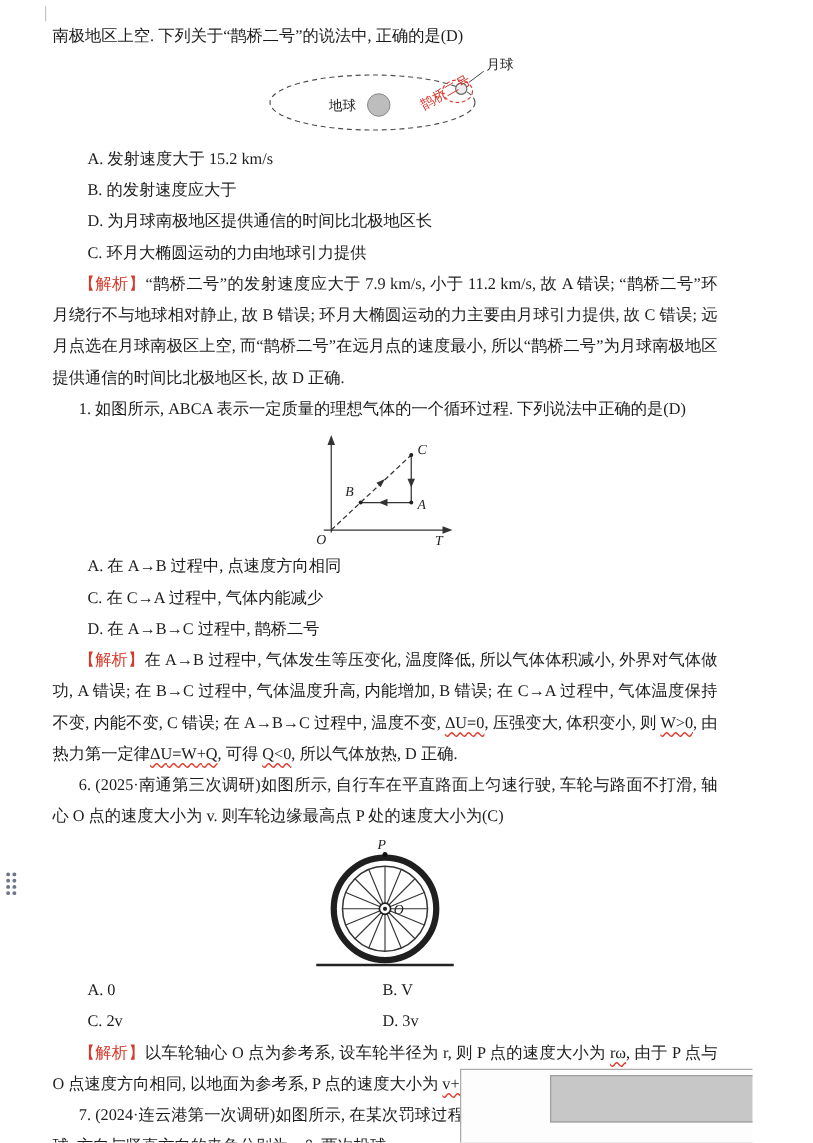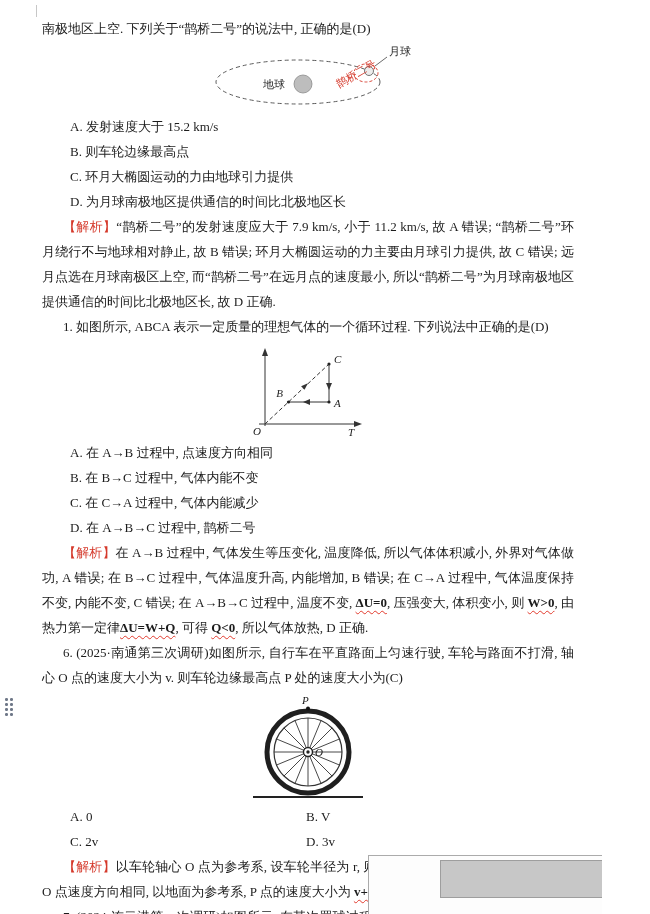--- a/index.html
+++ b/index.html
@@ -6,21 +6,21 @@
   html,body { width:650px; height:914px; }
   body { background:#ffffff; font-family:"Liberation Serif","DejaVu Serif",serif; }
   .page { position:relative; width:602px; height:914px; background:#ffffff; overflow:hidden; color:#1c1c1c; }
   .content { padding:16px 28px 0 42px; font-size:13px; line-height:25px; }
   .para { text-align:justify; }
   .indent { text-indent:21px; }
   .options { }
   .option { padding-left:28px; white-space:nowrap; }
   .two-col { display:grid; grid-template-columns:236px 1fr; }
   .ana-label { color:var(--accent,#d5392b); }
-  .sq { text-decoration-line:underline; text-decoration-style:wavy; text-decoration-color:var(--squiggle,#e23b2e); text-decoration-thickness:1px; text-underline-offset:3px;font-weight:bold; }
+  .sq { text-decoration-line:underline; text-decoration-style:wavy; text-decoration-color:var(--squiggle,#e23b2e); text-decoration-thickness:1px; text-underline-offset:3px; }
   .fig { text-align:center; line-height:0; }
   .fig-orbit { margin:1px 0 2px 0; }
   .fig-graph { margin:3px 0 2px 0; }
   .fig-wheel { margin:4px 0 2px 0; }
   .dash { fill:none; stroke:#4a4a4a; stroke-width:0.9; stroke-dasharray:4 3; }
   .dashred { fill:none; stroke:var(--accent,#d5392b); stroke-width:0.9; stroke-dasharray:3 2; }
   .figtext { font-size:11px; fill:#222; font-family:"Liberation Serif","DejaVu Serif",serif; }
   .figvar { font-style:italic; }
   .red { fill:var(--accent,#d5392b); }
   .axis { stroke:#333; stroke-width:1; fill:none; }
@@ -51,23 +51,23 @@
         <circle cx="176" cy="29" r="4.5" fill="#ececec" stroke="#666" stroke-width="0.9"></circle>
         <ellipse class="dashred" cx="173" cy="31" rx="12" ry="9"></ellipse>
         <line x1="194" y1="15" x2="182" y2="24" stroke="#444" stroke-width="0.8"></line>
         <text class="figtext" x="196" y="13">月球</text>
         <text class="figtext red" x="146" y="46" font-size="7" transform="rotate(-30 146 46)">鹊桥二号</text>
       </svg>
     </div>
 
     <div class="options">
       <div class="option">A. 发射速度大于 15.2 km/s</div>
-      <div class="option">B. 则车轮边缘最高点</div>
+      <div class="option">B. 的发射速度应大于</div>
+      <div class="option">D. 为月球南极地区提供通信的时间比北极地区长</div>
       <div class="option">C. 环月大椭圆运动的力由地球引力提供</div>
-      <div class="option">D. 为月球南极地区提供通信的时间比北极地区长</div>
     </div>
 
     <p class="para indent"><span class="ana-label">【解析】</span><span>“鹊桥二号”的发射速度应大于 7.9 km/s, 小于 11.2 km/s, 故 A 错误; “鹊桥二号”环月绕行不与地球相对静止, 故 B 错误; 环月大椭圆运动的力主要由月球引力提供, 故 C 错误; 远月点选在月球南极区上空, 而“鹊桥二号”在远月点的速度最小, 所以“鹊桥二号”为月球南极地区提供通信的时间比北极地区长, 故 D 正确.</span></p>
 
     <p class="para indent">1. 如图所示, ABCA 表示一定质量的理想气体的一个循环过程. 下列说法中正确的是(D)</p>
 
     <div class="fig fig-graph">
       <svg width="130" height="96" viewBox="0 0 130 96">
         <line class="axis" x1="22" y1="84" x2="22" y2="12"></line>
         <polygon class="arrowfill" points="22,6 19,14 25,14"></polygon>
@@ -85,21 +85,20 @@
         <text class="figtext figvar" x="91" y="21">C</text>
         <text class="figtext figvar" x="40" y="55" text-anchor="end">B</text>
         <text class="figtext figvar" x="91" y="65">A</text>
         <text class="figtext figvar" x="10" y="93">O</text>
         <text class="figtext figvar" x="105" y="94">T</text>
       </svg>
     </div>
 
     <div class="options">
       <div class="option">A. 在 A→B 过程中, 点速度方向相同</div>
-      <div class="option">B. 在 B→C 过程中, 气体内能不变</div>
       <div class="option">C. 在 C→A 过程中, 气体内能减少</div>
       <div class="option">D. 在 A→B→C 过程中, 鹊桥二号</div>
     </div>
 
     <p class="para indent"><span class="ana-label">【解析】</span><span><span>在 A→B 过程中, 气体发生等压变化, 温度降低, 所以气体体积减小, 外界对气体做功, A 错误; 在 B→C 过程中, 气体温度升高, 内能增加, B 错误; 在 C→A 过程中, 气体温度保持不变, 内能不变, C 错误; 在 A→B→C 过程中, 温度不变, </span><span class="sq">ΔU=0</span><span>, 压强变大, 体积变小, 则 </span><span class="sq">W&gt;0</span><span>, 由热力第一定律</span><span class="sq">ΔU=W+Q</span><span>, 可得 </span><span class="sq">Q&lt;0</span><span>, 所以气体放热, D 正确.</span></span></p>
 
     <p class="para indent">6. (2025·南通第三次调研)如图所示, 自行车在平直路面上匀速行驶, 车轮与路面不打滑, 轴心 O 点的速度大小为 v. 则车轮边缘最高点 P 处的速度大小为(C)</p>
 
     <div class="fig fig-wheel">
       <svg width="150" height="108" viewBox="0 0 150 108">

